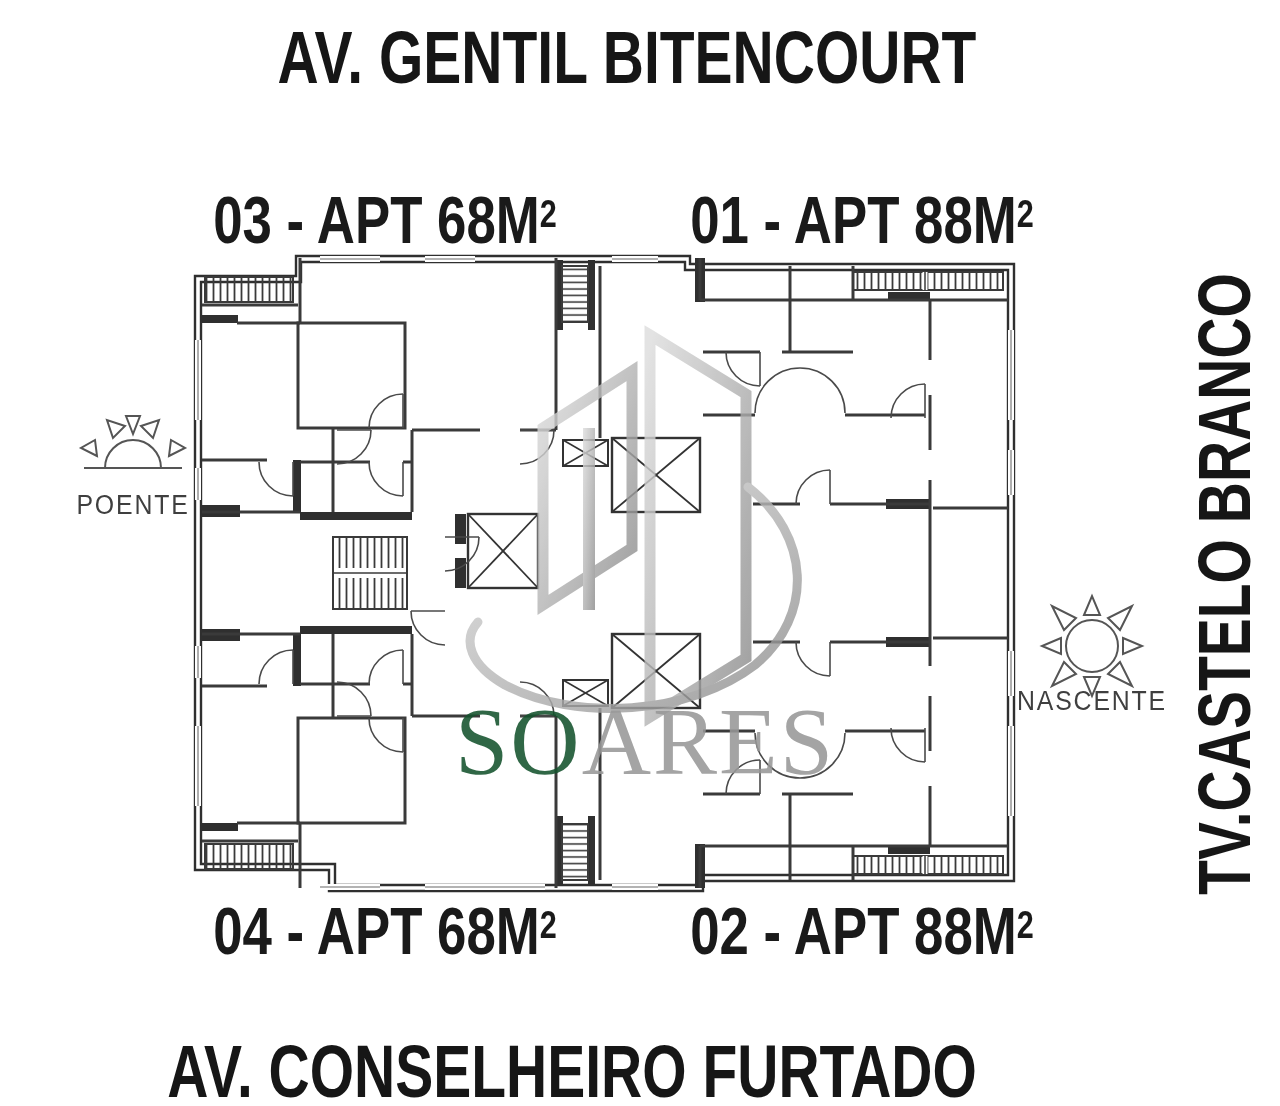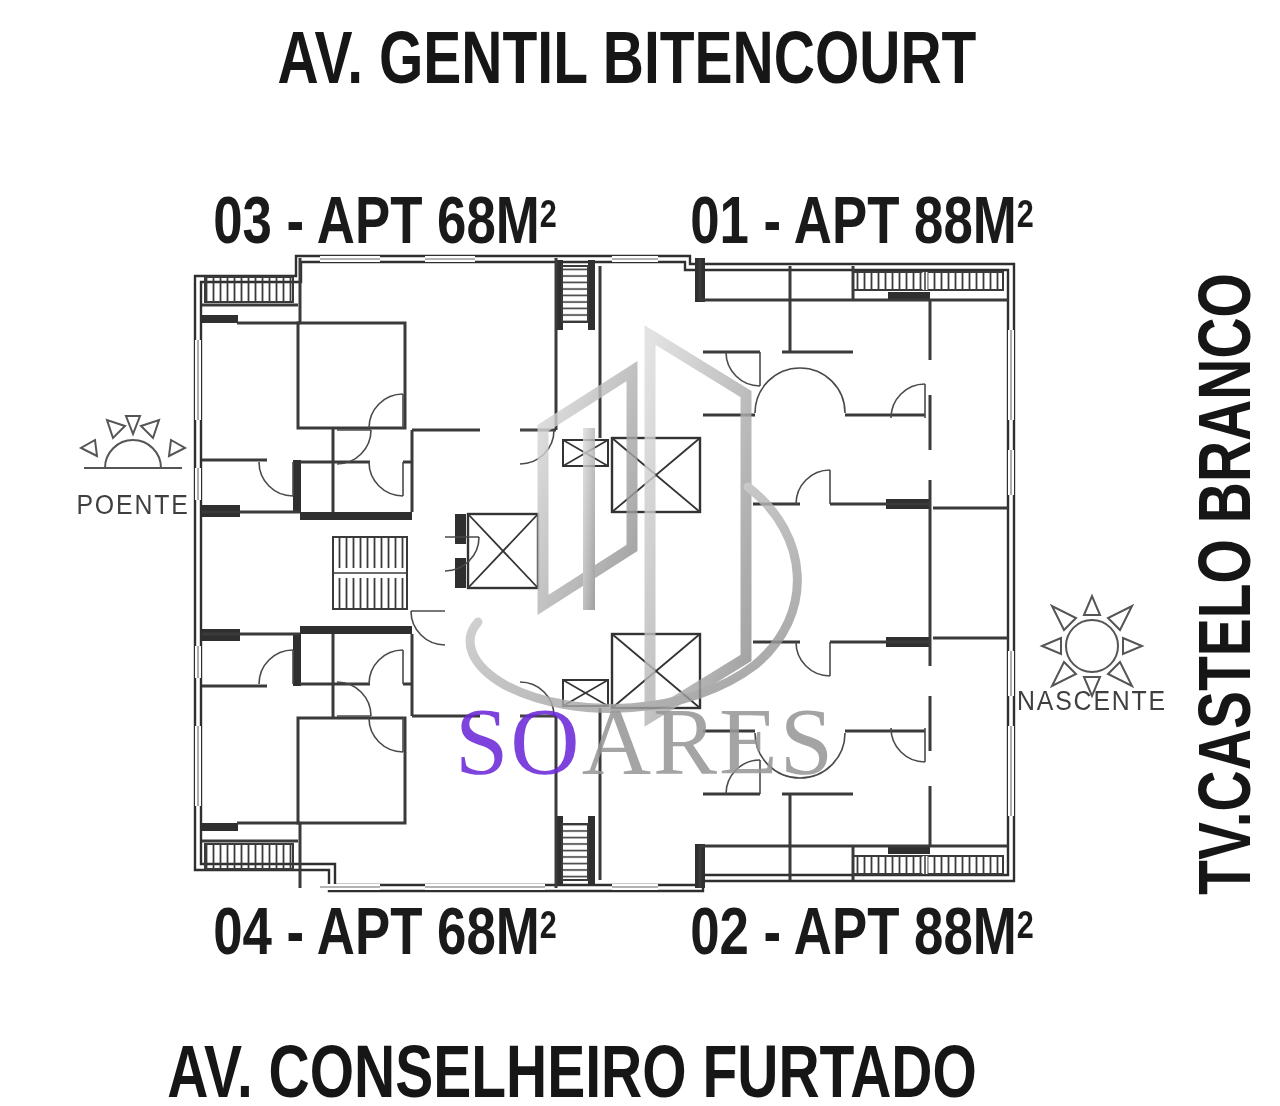--- a/index.html
+++ b/index.html
@@ -27,21 +27,21 @@
   .sun-label{
     position:absolute;white-space:nowrap;color:#3f3f3f;
     font-size:27px;font-weight:400;letter-spacing:2px;
     transform:translateX(-50%) scaleX(0.92);transform-origin:center;
   }
   .wm-name{
     position:absolute;white-space:nowrap;
     font-family:"Liberation Serif",serif;font-size:96px;font-weight:400;
     letter-spacing:2px;transform:translateX(-50%);opacity:0.88;
   }
-  .wm-name .lt{color:#6d28d9;}
+  .wm-name .lt{color:#14532d;}
   .wm-name .dk{color:#989898;text-align:center;}
   .wm-tag{
     position:absolute;white-space:nowrap;color:#b6b6b6;
     font-size:26px;letter-spacing:7px;transform:translateX(-50%);opacity:0.9;
   }
   svg{position:absolute;left:0;top:0;}
 </style>
 </head>
 <body>
 

